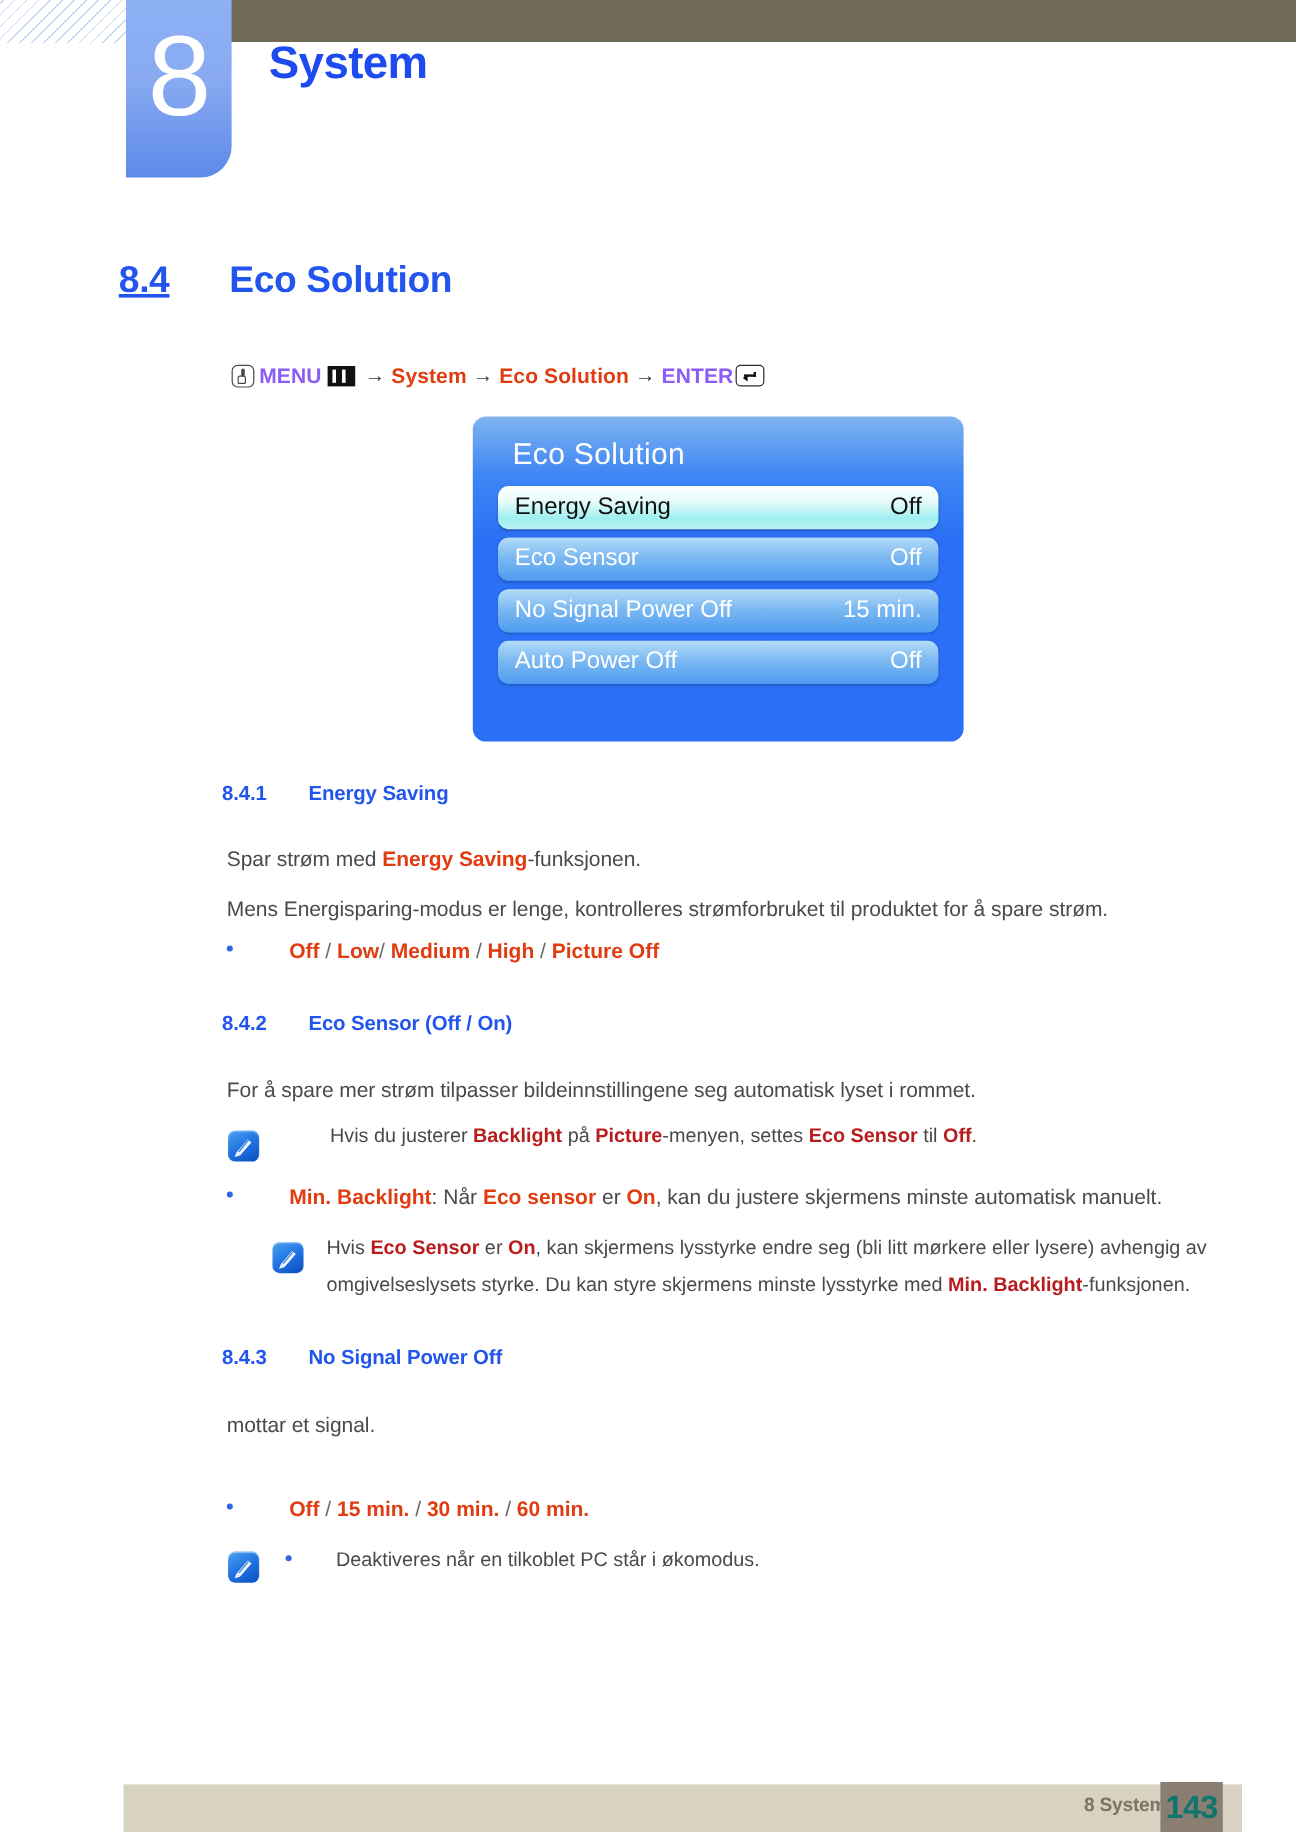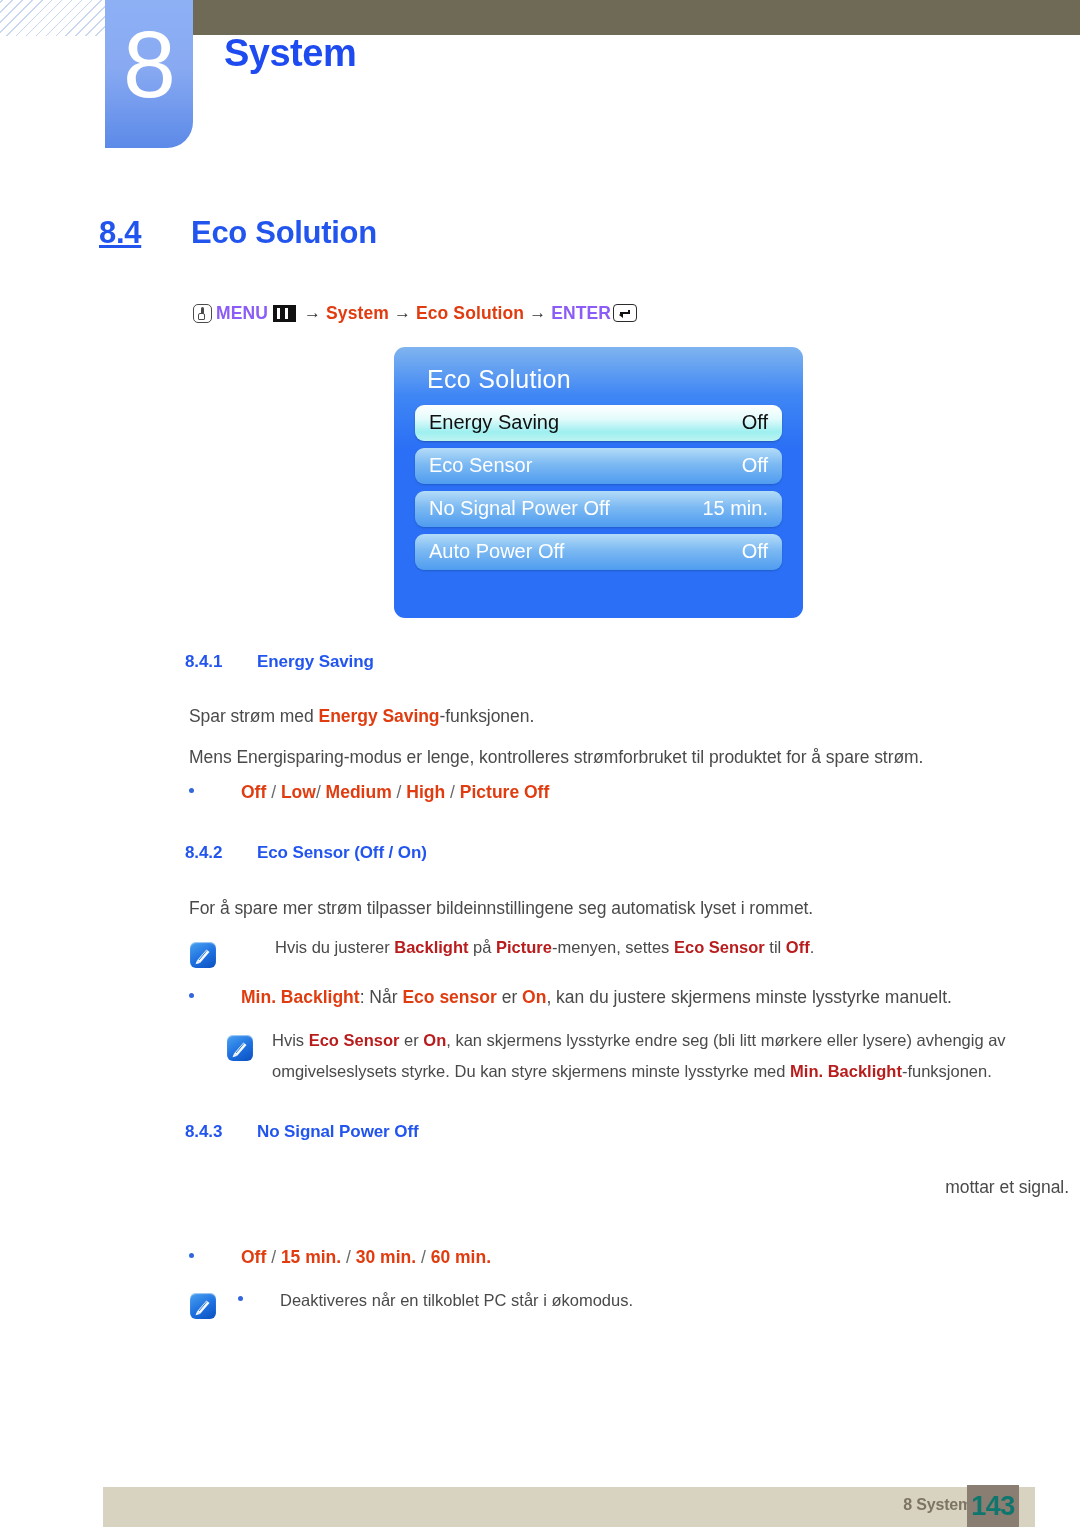--- a/index.html
+++ b/index.html
@@ -358,41 +358,41 @@
     <path d="M7 18.5 L10 21 L5.5 22.2 Z" fill="#ffffff" opacity="0.95"></path>
     <path d="M9 18 L17 8.4" stroke="#2f7fd8" stroke-width="1" fill="none"></path>
   </svg>
 </div>
 <div class="note" style="left:275px; top:932px; width:760px;">
   <span class="txt"><span>Hvis du justerer </span><b>Backlight</b><span> på </span><b>Picture</b><span>-menyen, settes </span><b>Eco Sensor</b><span> til </span><b>Off</b><span>.</span></span>
 </div>
 
 <div class="bullet" style="left:189px; top:983px; width:860px;">
   <span class="dot"></span>
-  <span class="txt"><b>Min. Backlight</b><span>: Når </span><b>Eco sensor</b><span> er </span><b>On</b><span>, kan du justere skjermens minste lysstyrke manuelt.</span></span>
+  <span class="txt"><b>Min. Backlight</b><span>: Når </span><b>Eco sensor</b><span> er </span><b>On</b><span>, kan du justere skjermens minste automatisk manuelt.</span></span>
 </div>
 
 <div class="noteicon" style="left:227px; top:1035px;">
   <svg width="26" height="26" viewBox="0 0 26 26">
     <path d="M7 18.5 L16.5 7.5 L19.5 10 L10 21 Z" fill="#ffffff" opacity="0.95"></path>
     <path d="M7 18.5 L10 21 L5.5 22.2 Z" fill="#ffffff" opacity="0.95"></path>
     <path d="M9 18 L17 8.4" stroke="#2f7fd8" stroke-width="1" fill="none"></path>
   </svg>
 </div>
 <div class="note" style="left:272px; top:1025px; width:775px;">
   <span class="txt"><span>Hvis </span><b>Eco Sensor</b><span> er </span><b>On</b><span>, kan skjermens lysstyrke endre seg (bli litt mørkere eller lysere) avhengig av</span></span>
   <span class="txt"><span>omgivelseslysets styrke. Du kan styre skjermens minste lysstyrke med </span><b>Min. Backlight</b><span>-funksjonen.</span></span>
 </div>
 
 <div class="h3" style="left:185px; top:1122px;">
   <span class="num">8.4.3</span><span>No Signal Power Off</span>
 </div>
 
 <div class="para" style="left:189px; top:1172px; width:880px;">
-  <span style="display:block;text-align:right;">mottar et signal.</span>
+  <span style="display:block;">mottar et signal.</span>
 </div>
 
 <div class="bullet" style="left:189px; top:1243px; width:700px;">
   <span class="dot"></span>
   <span class="txt"><b>Off</b><span class="slash"> / </span><b>15 min.</b><span class="slash"> / </span><b>30 min.</b><span class="slash"> / </span><b>60 min.</b></span>
 </div>
 
 <div class="noteicon" style="left:190px; top:1293px;">
   <svg width="26" height="26" viewBox="0 0 26 26">
     <path d="M7 18.5 L16.5 7.5 L19.5 10 L10 21 Z" fill="#ffffff" opacity="0.95"></path>

